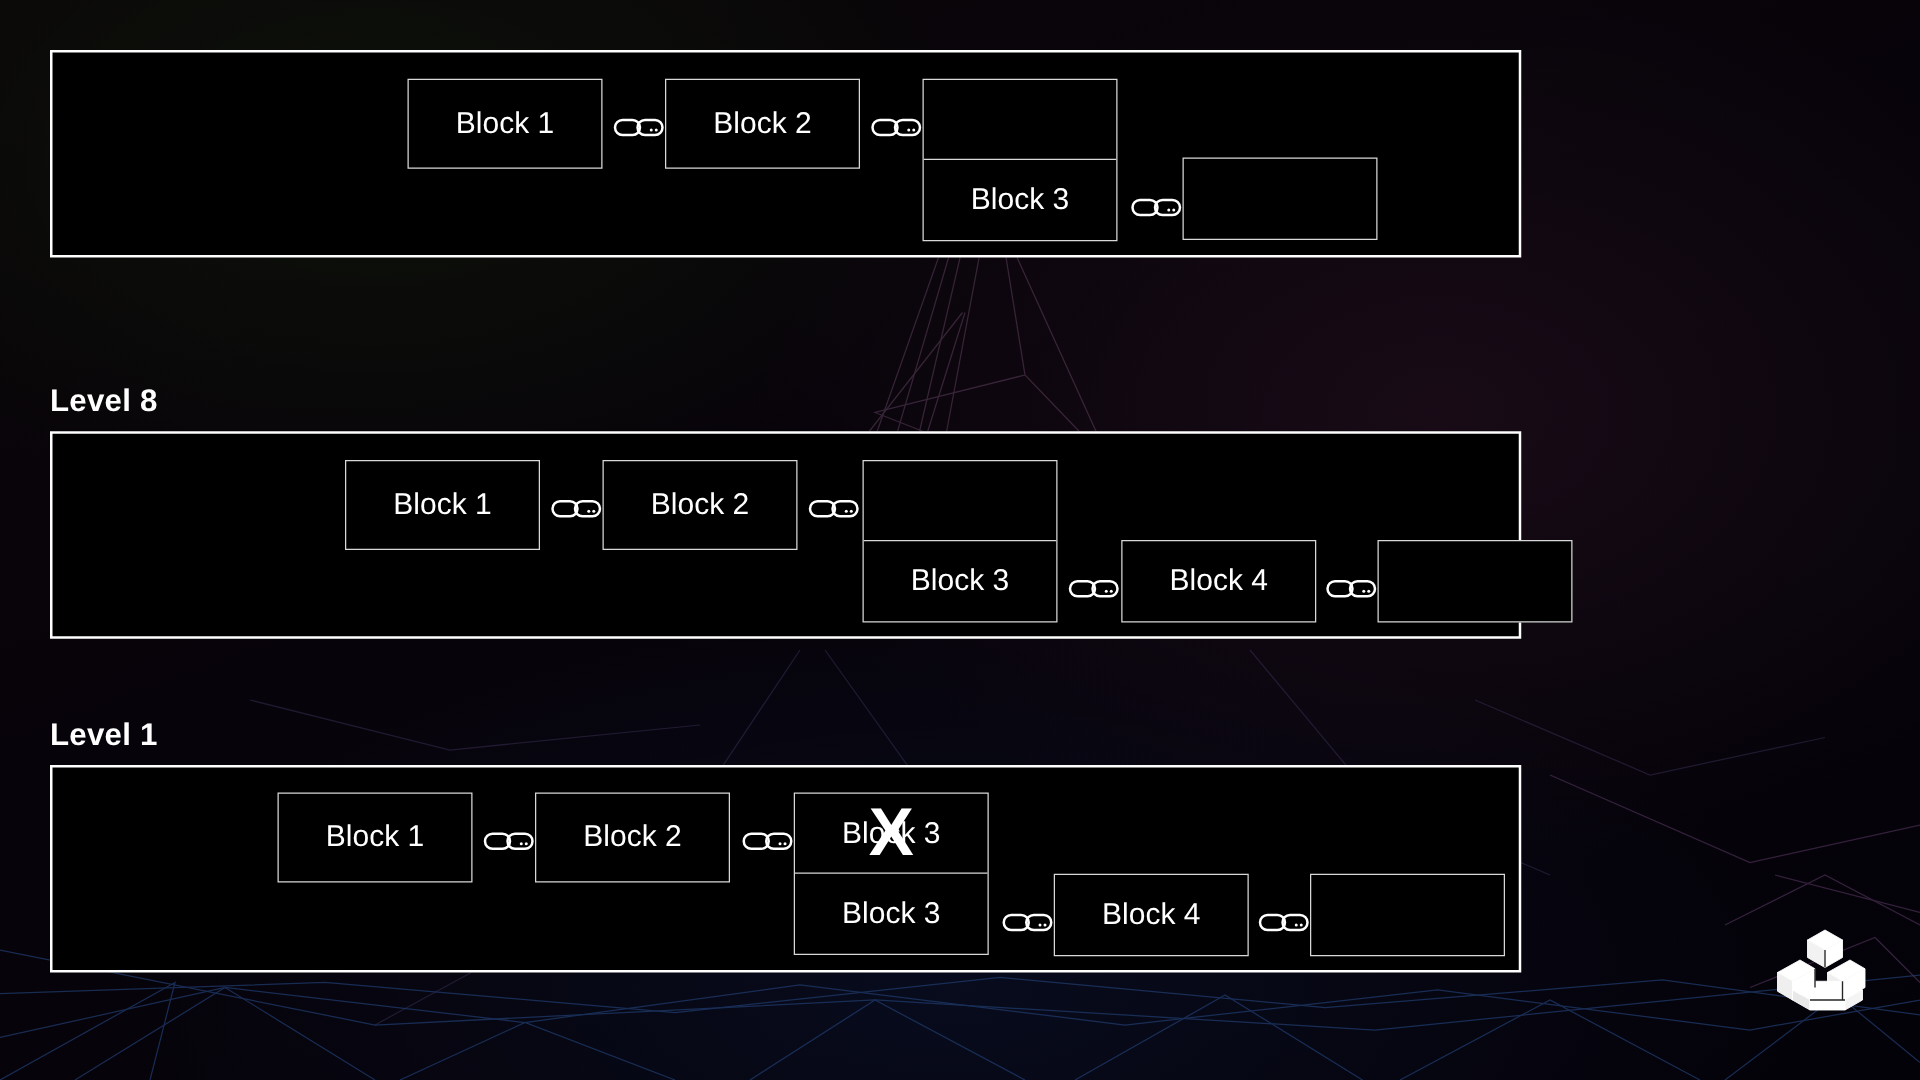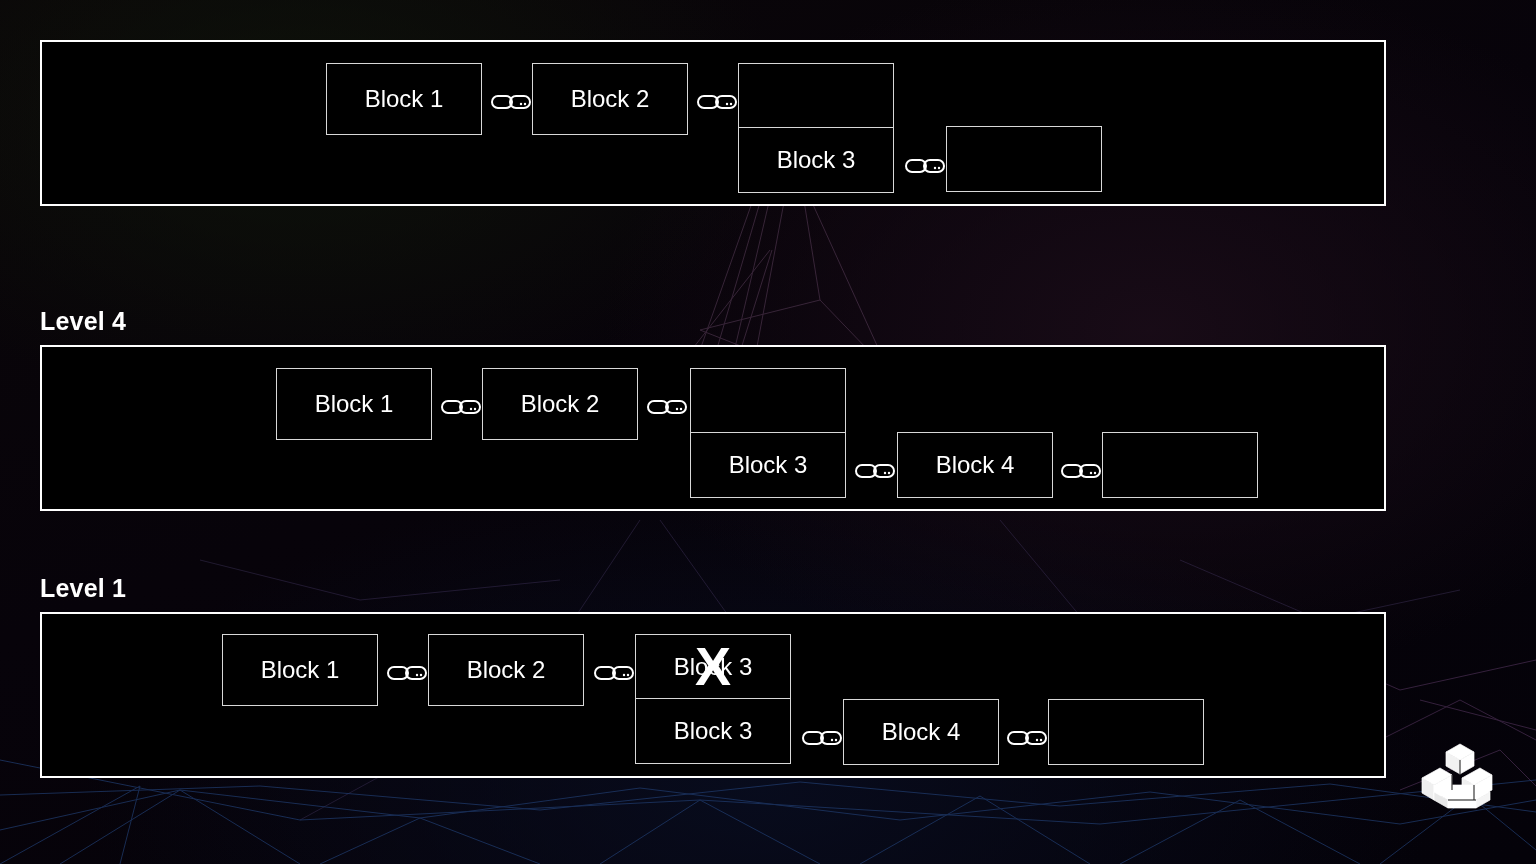--- a/index.html
+++ b/index.html
@@ -33,21 +33,21 @@
     font-weight:bold;
     color:#ffffff;
     letter-spacing:0.2px;
     margin-bottom:9px;
     white-space:nowrap;
   }
   .chain-row {
     position:relative;
     border:2px solid #ffffff;
     background:#000000;
-    width:1346px;
+    width:1177px;
     padding-left:36px;
   }
   .inner {
     position:absolute; inset:0;
   }
 
   
   .blk {
     position:absolute;
     border:1.6px solid #d8d8d8;
@@ -183,21 +183,21 @@
             <rect x="20" y="6" width="20" height="12" rx="6"></rect>
           </g>
           <circle cx="31" cy="14" r="1.2" fill="#ffffff"></circle>
             <circle cx="35" cy="14" r="1.2" fill="#ffffff"></circle>
         </svg>
       </div>
     </div>
   </div>
 
   <div class="level" style="top:307px;">
-    <div class="level-title">Level 4</div>
+    <div class="level-title">Level 8</div>
     <div class="chain-row" style="height:166px;">
       <div class="inner">
         <div class="blk" style="left:234px;top:21px;width:156px;height:72px;">
           <span>Block 1</span>
         </div>
         <div class="blk" style="left:440px;top:21px;width:156px;height:72px;">
           <span>Block 2</span>
         </div>
         <div class="blk stack" style="left:648px;top:21px;width:156px;height:130px;">
           <div class="cell top">

